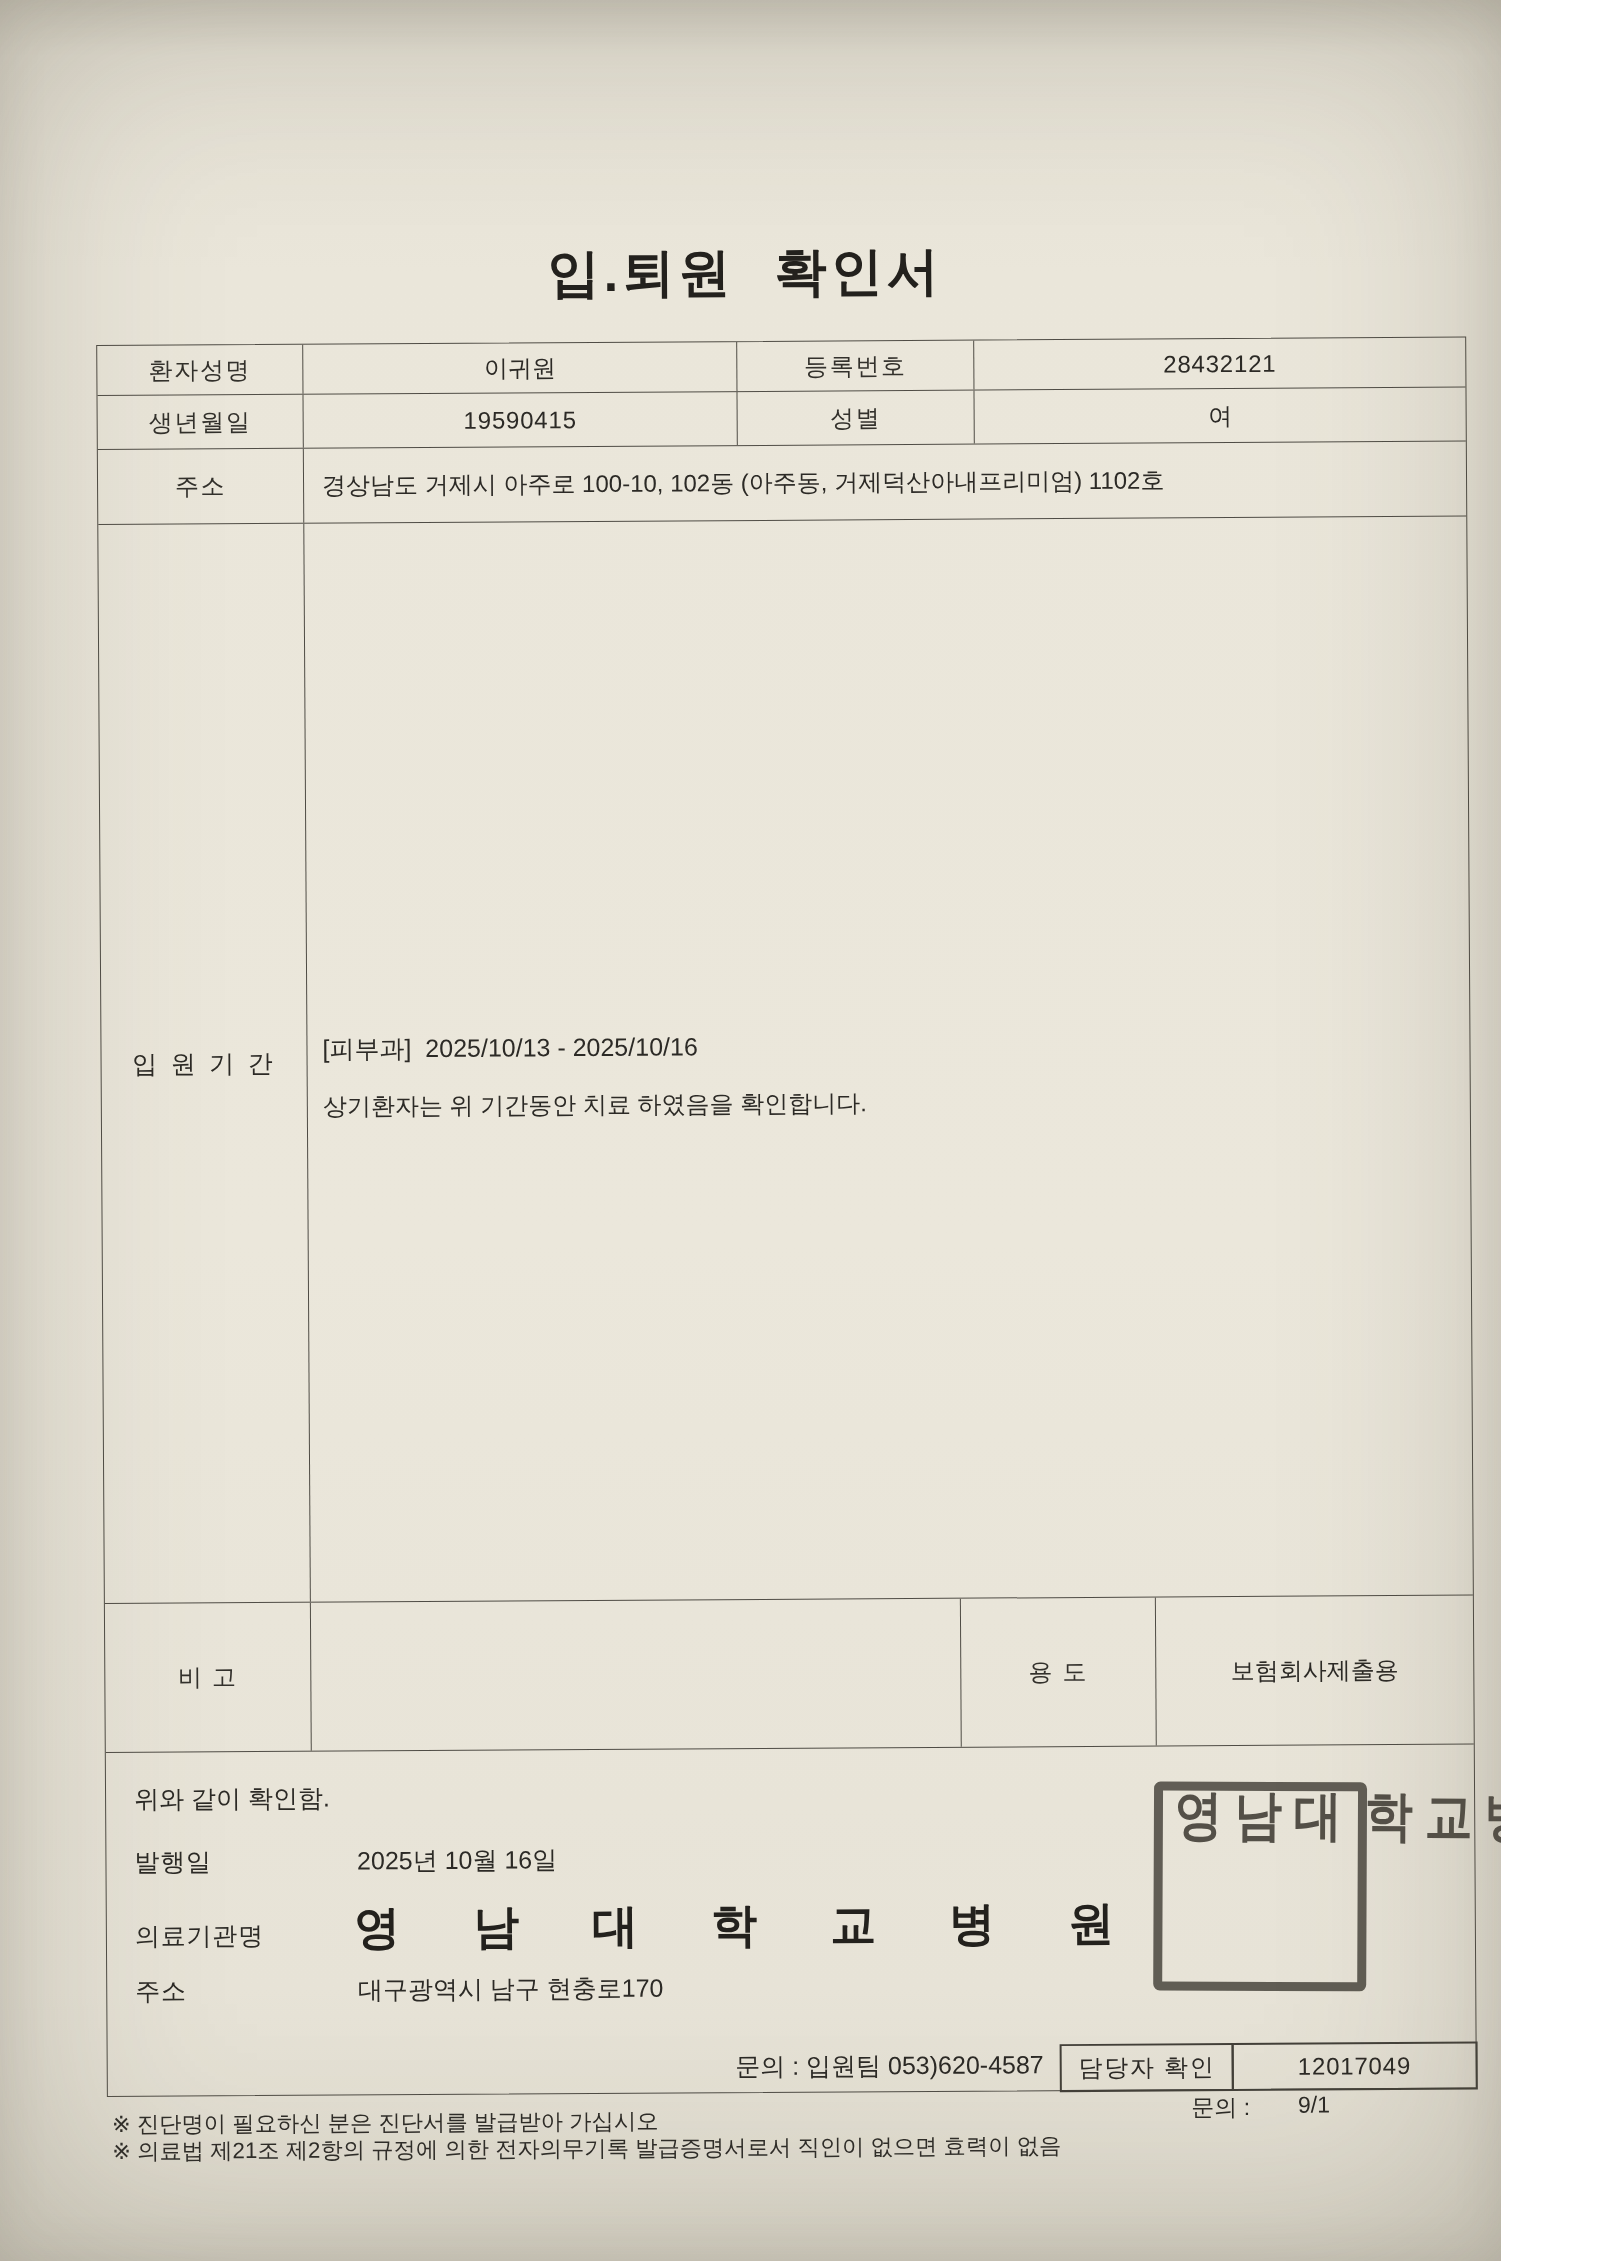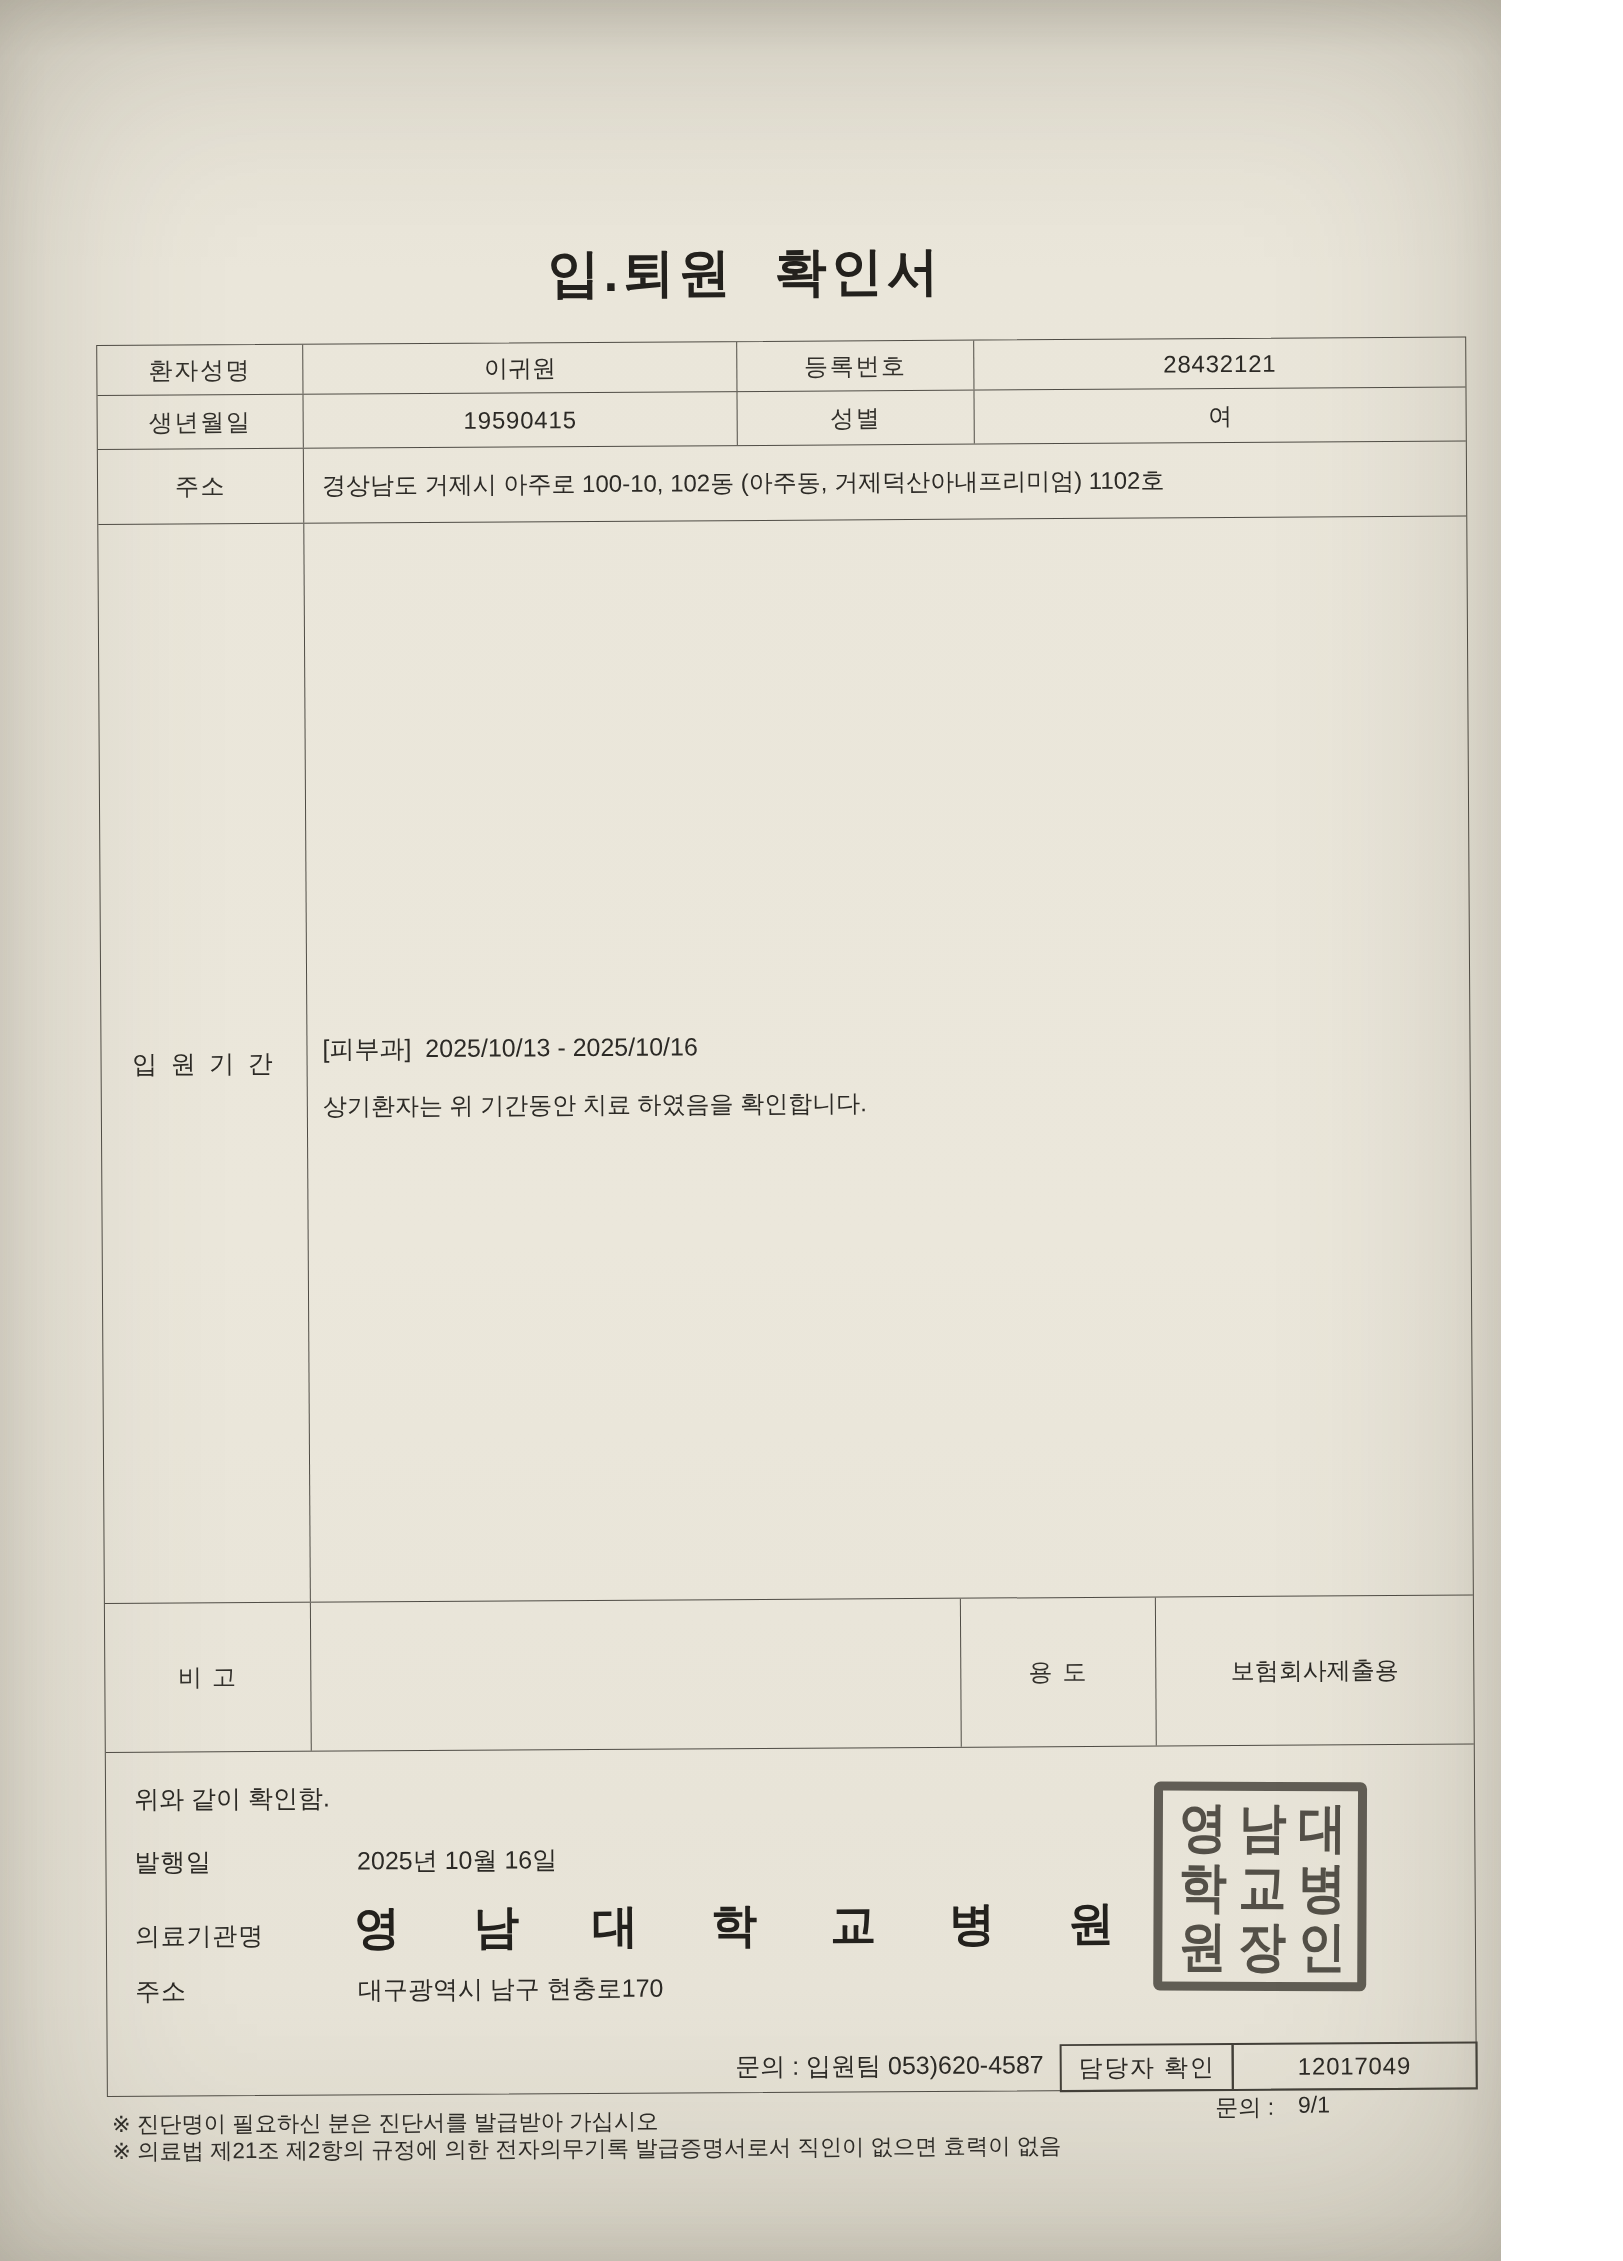--- a/index.html
+++ b/index.html
@@ -58,30 +58,30 @@
   .mgr-cell {
     border:2.5px solid #434039; display:flex; align-items:center; justify-content:center;
     background:transparent; font-size:24px;
   }
   .mgr-label { width:174px; letter-spacing:1.7px; }
   .mgr-value { width:246px; margin-left:-2.5px; letter-spacing:0.8px; }
 
   .seal {
     position:absolute; left:1047px; top:36px; width:213px; height:209px;
     border:9px solid rgba(77,74,66,0.88); border-radius:6.6px;
-    display:flex; flex-direction:column; align-items:flex-end; justify-content:space-evenly;
+    display:flex; flex-direction:row; align-items:flex-start; justify-content:space-evenly;
     color:rgba(70,67,60,0.92); transform:rotate(0.6deg);
     font-family:"DejaVu Serif","Liberation Serif",serif;
   }
   .seal-row {
     font-size:48px; font-weight:700; letter-spacing:11.6px; text-indent:11.6px;
     transform:scaleY(1.12); line-height:1; white-space:nowrap;
   }
 
-  .page-ind { position:absolute; right:177px; top:2095px; display:flex; gap:24px; font-size:23px; }
+  .page-ind { position:absolute; right:177px; top:2095px; display:flex; gap:48px; font-size:23px; }
   .notes { position:absolute; left:106px; top:2108px; font-size:22.3px; line-height:26.5px; color:#2e2c28; }
   .note { white-space:nowrap; }
 </style>
 </head>
 <body>
 
 <div class="page">
   <div class="sheet">
 
     <div class="doc-title">입.퇴원 확인서</div>

